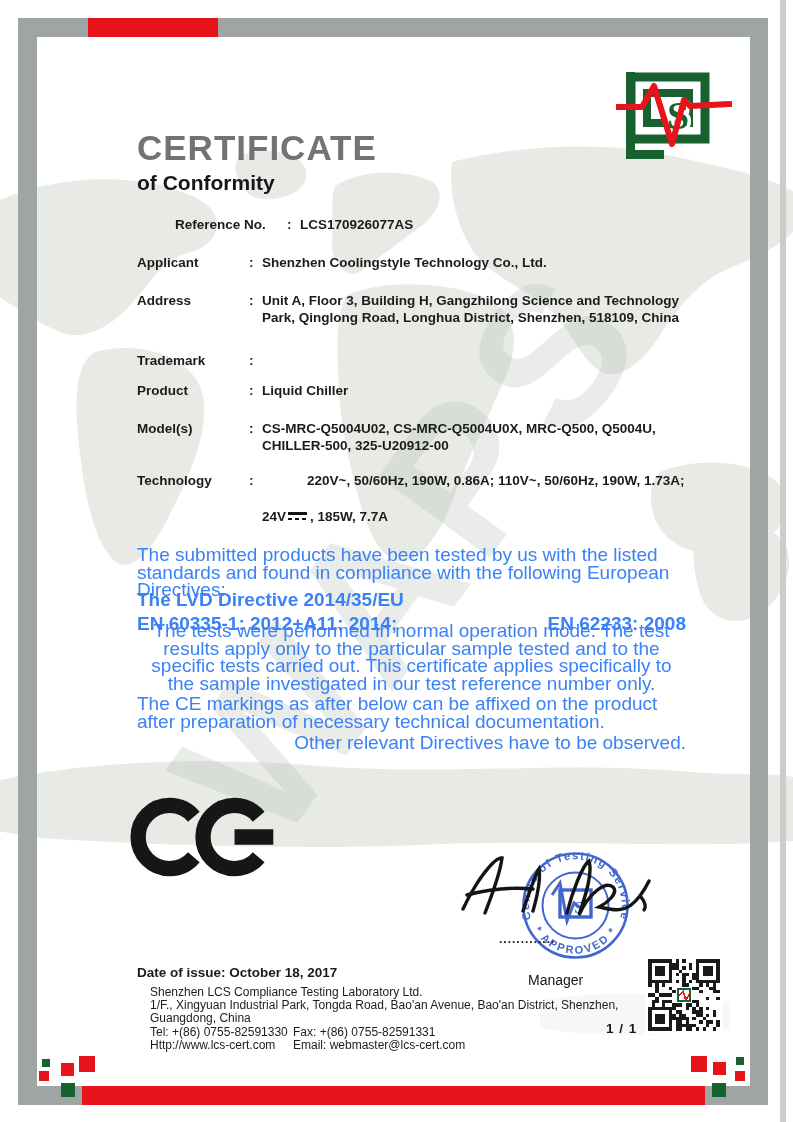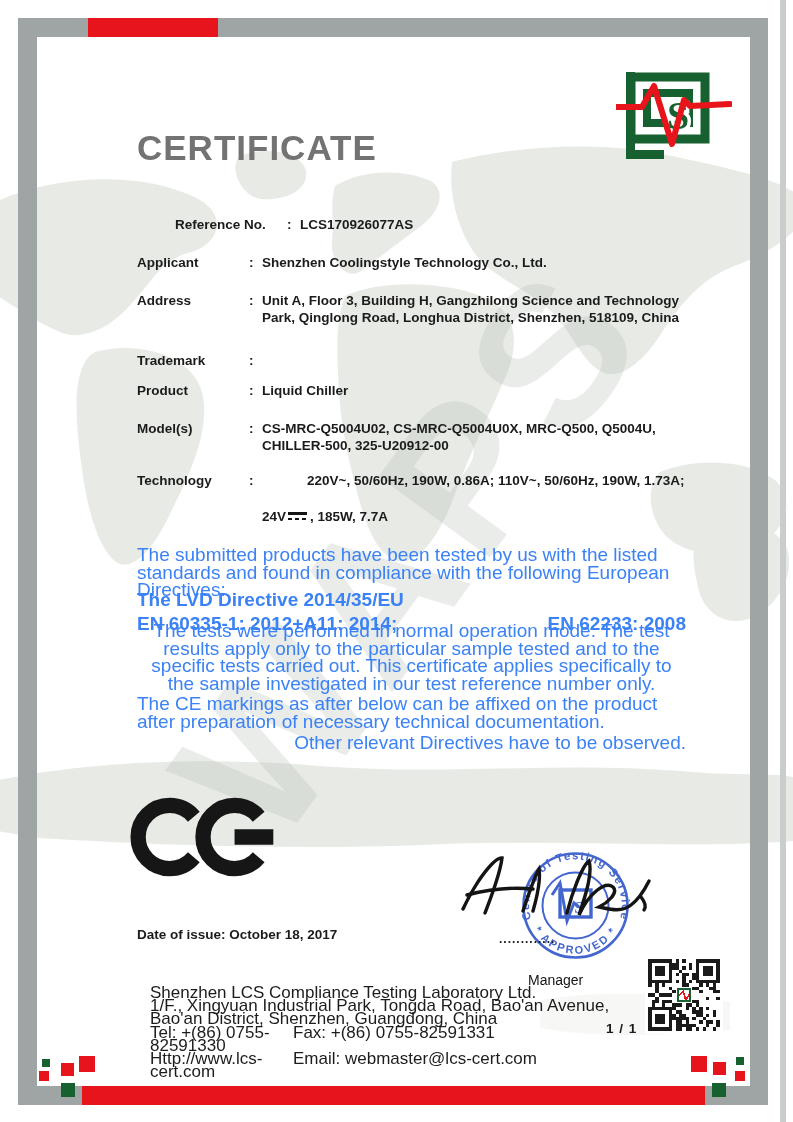--- a/index.html
+++ b/index.html
@@ -39,28 +39,28 @@
   .dc-sym{display:inline-block;position:relative;width:19px;height:11px;margin:0 3px 0 2px;vertical-align:-1px;}
   .dc-sym::before{content:'';position:absolute;left:0;right:0;top:1px;height:2.6px;background:#141414;}
   .dc-sym::after{content:'';position:absolute;left:0;right:0;top:6.5px;height:2.6px;
     background:repeating-linear-gradient(90deg,#141414 0 4.2px,transparent 4.2px 7px);}
   
   .para{position:absolute;left:137px;width:549px;font-size:19px;line-height:17.5px;z-index:4;color:#3b82f6;}
   .bold{font-weight:bold;}
   .std-row{display:flex;justify-content:space-between;font-weight:bold;}
   
   .ce-svg{position:absolute;left:130px;top:791px;z-index:4;}
-  .date-line{position:absolute;left:137px;top:927px;font-size:13.5px;font-weight:bold;z-index:4;}
+  .date-line{position:absolute;left:137px;top:965px;font-size:13.5px;font-weight:bold;z-index:4;}
   
   .stamp-svg{position:absolute;left:503px;top:833px;z-index:4;opacity:0.88;}
   .sig-svg{position:absolute;left:455px;top:845px;z-index:5;}
   .sig-dots{position:absolute;left:499px;top:932px;z-index:5;font-size:12px;letter-spacing:1px;font-weight:bold;}
   .sig-role{position:absolute;left:528px;top:944px;z-index:5;font-size:14px;color:#151515;margin-top:28px;}
   
-  .footer{position:absolute;left:150px;top:986px;z-index:4;font-size:17px;line-height:13.2px;color:#1c1c1c;width:480px;}
+  .footer{position:absolute;left:150px;top:986px;z-index:4;font-size:12px;line-height:13.2px;color:#1c1c1c;width:480px;}
   .footer .two-col{display:flex;}
   .footer .c1{flex:0 0 143px;}
   .page-num{position:absolute;left:606px;top:1021px;z-index:4;font-size:13.5px;font-weight:bold;letter-spacing:1px;}
   .qr-wrap{position:absolute;left:645px;top:956px;width:78px;height:78px;z-index:4;}
 </style>
 </head>
 <body>
 
 <div class="page">
 
@@ -104,20 +104,21 @@
     <path d="M10 2 L19 2 L19 80 L48 80 L48 89 L10 89 Z" fill="var(--green)"></path>
     <rect x="15" y="7" width="74" height="62" fill="none" stroke="var(--green)" stroke-width="9"></rect>
     <rect x="31" y="23" width="42" height="30" fill="none" stroke="var(--green)" stroke-width="8"></rect>
     <text x="62" y="59" text-anchor="middle" font-family="Liberation Serif, DejaVu Serif, serif" font-weight="bold" font-size="40" fill="#ffffff" stroke="#ffffff" stroke-width="7">S</text>
     <text x="62" y="59" text-anchor="middle" font-family="Liberation Serif, DejaVu Serif, serif" font-weight="bold" font-size="40" fill="var(--green)">S</text>
     <polyline points="0,37 26,37 38,16 56,74 68,30 74,36 114,34" fill="none" stroke="var(--red)" stroke-width="6" stroke-linejoin="round" stroke-linecap="round"></polyline>
   </svg>
 
   <div class="title-block">
     <div class="title-main">CERTIFICATE</div>
+    <div class="title-sub">of Conformity</div>
   </div>
 
   <div class="frow" style="top:216px;margin-left:38px;">
     <span class="lab">Reference No.</span>
     <span class="col">:</span>
     <span class="val">LCS170926077AS</span>
   </div>
   <div class="frow" style="top:254px;">
     <span class="lab">Applicant</span>
     <span class="col">:</span>

